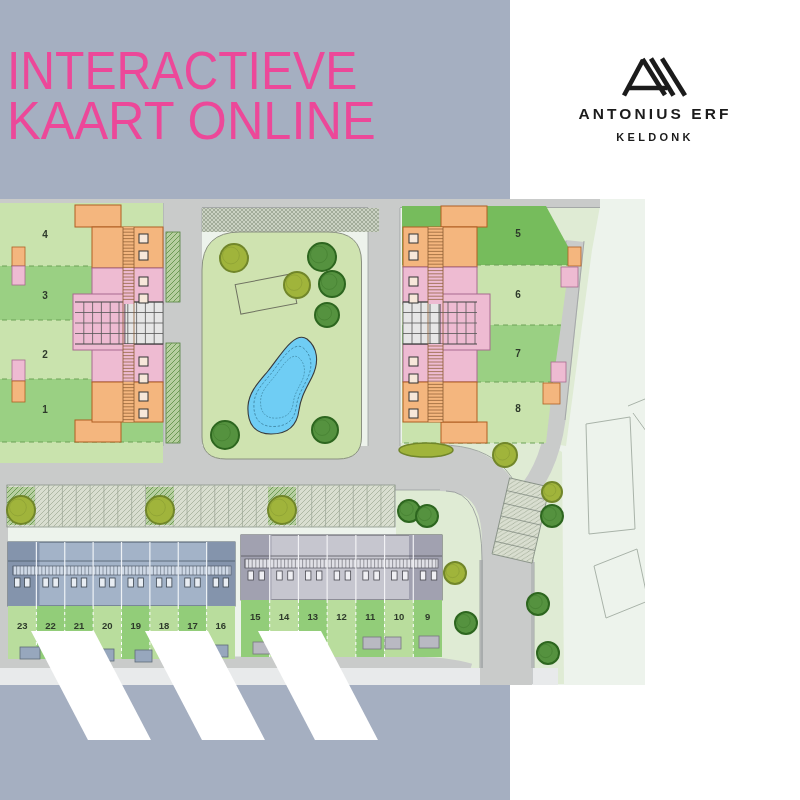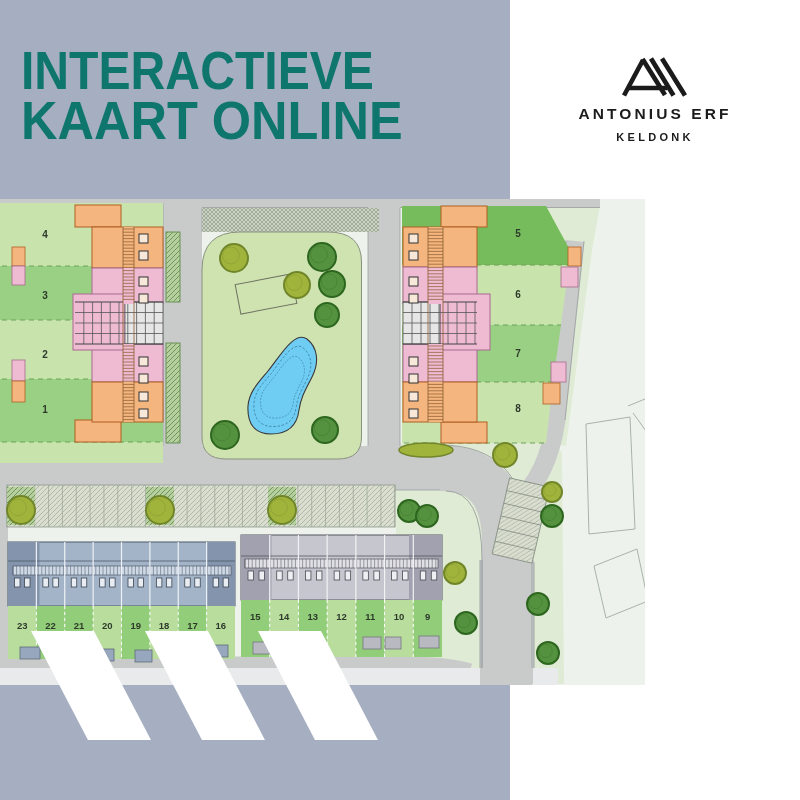--- a/index.html
+++ b/index.html
@@ -1,18 +1,18 @@
 <!DOCTYPE html>
 <html><head><meta charset="utf-8">
 <style>
 html,body{margin:0;padding:0;width:800px;height:800px;background:#ffffff;overflow:hidden;}
 body{position:relative;font-family:"Liberation Sans",sans-serif;}
 .slate{position:absolute;left:0;top:0;width:510px;height:800px;background:#a5afc1;}
 .stripe{position:absolute;width:63px;height:109px;background:#fff;transform:skewX(27.6deg);transform-origin:0 0;z-index:5;}
-.title{position:absolute;left:21px;top:46px;color:#0f766e;font-weight:bold;font-size:53px;line-height:50px;white-space:nowrap;}
+.title{position:absolute;left:7px;top:46px;color:#ec4899;font-weight:normal;font-size:53px;line-height:50px;white-space:nowrap;}
 .title span{display:inline-block;transform-origin:0 60%;}
 .l1{transform:scaleX(0.908);} .l2{transform:scaleX(0.953);}
 .logo{position:absolute;left:565px;top:43px;}
 .map{position:absolute;left:0px;top:199px;}
 </style></head>
 <body>
 <div class="slate"></div>
 <div class="stripe" style="left:31px;top:631px;"></div>
 <div class="stripe" style="left:144.6px;top:631px;"></div>
 <div class="stripe" style="left:258px;top:631px;"></div>

